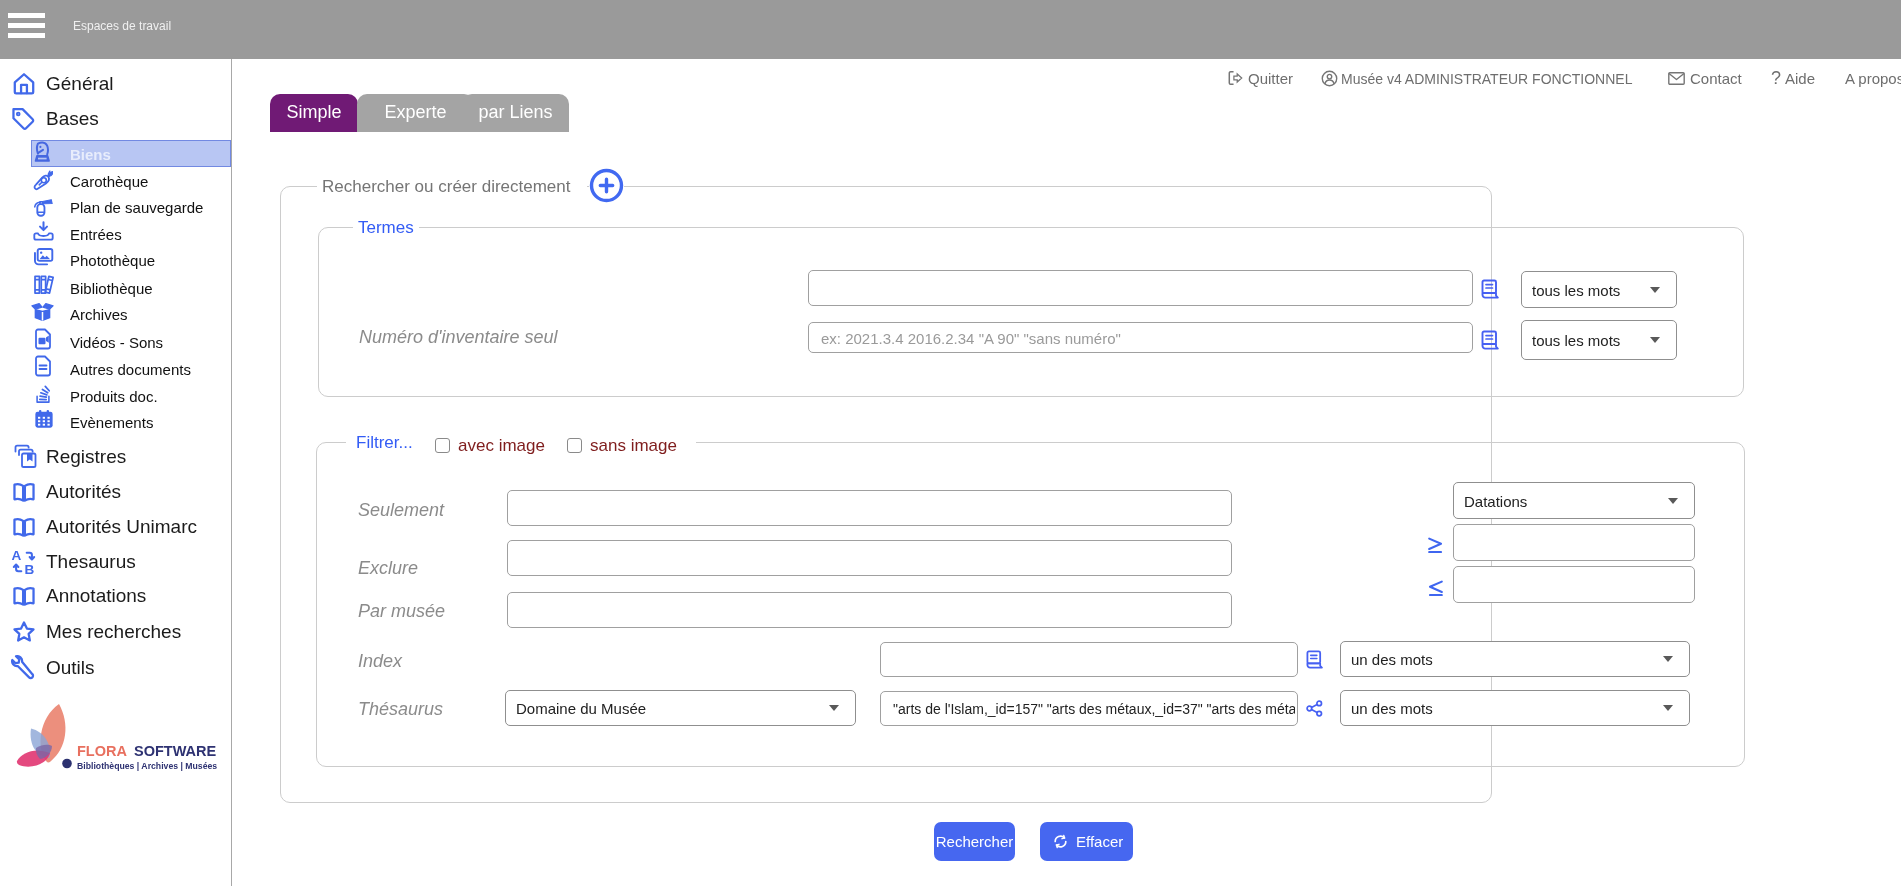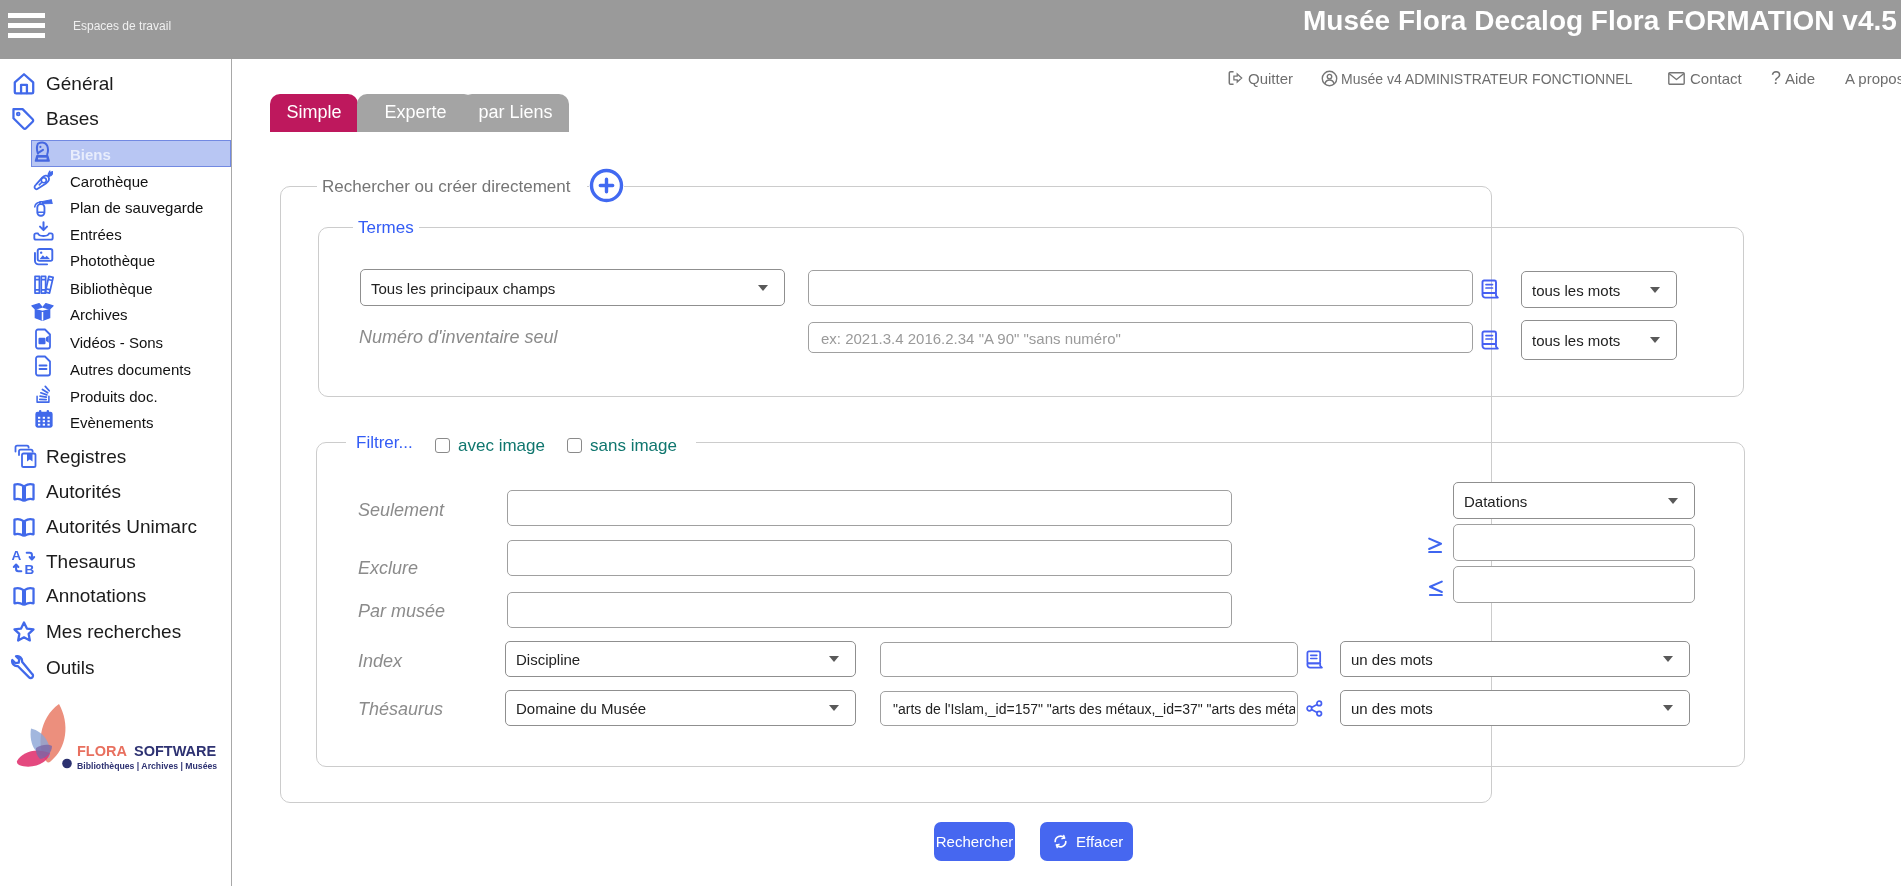--- a/index.html
+++ b/index.html
@@ -19,53 +19,52 @@
 #sidebar { position:absolute; left:0; top:59px; width:232px; height:827px; background:#fff; border-right:1px solid #a8a8a8; }
 .nav1 { position:absolute; left:46px; font-size:19px; color:#1b1b1b; white-space:nowrap; }
 .nav2 { position:absolute; left:70px; font-size:15px; color:#111; white-space:nowrap; }
 #selrow { position:absolute; left:31px; top:140px; width:200px; height:27px; background:#b8c6f3; border:1px solid #7289e2; }
 #selrow .txt { position:absolute; left:38px; top:5px; font-size:15px; font-weight:bold; color:#e8edfc; }
 
 
 .toplink { position:absolute; top:70px; font-size:15px; color:#6e6e6e; white-space:nowrap; }
 
 .tab { position:absolute; top:94px; height:38px; border-radius:10px 10px 0 0; color:#fff; font-size:18px; text-align:center; line-height:37px; }
-.tab.on { background:#be185d; }
+.tab.on { background:#701a75; }
 .tab.off { background:#a4a4a4; }
 
 .fset { position:absolute; border:1px solid #ccc; border-radius:10px; background:transparent; }
 .legend { position:absolute; z-index:2; top:-10px; background:#fff; padding:0 5px; font-size:17px; line-height:20px; white-space:nowrap; }
 .legend.gray { color:#757575; }
 .legend.blue { color:#335cf5; }
 
 .inp { position:absolute; border:1px solid #a0a0a0; border-radius:5px; background:#fff; }
 .sel { position:absolute; border:1px solid #8f8f8f; border-radius:5px; background:#fff; }
 .sel .stxt { position:absolute; left:10px; top:50%; transform:translateY(-50%); font-size:15px; color:#222; white-space:nowrap; }
 .caret { position:absolute; right:16px; top:50%; margin-top:-3px; width:0; height:0; border-left:5.5px solid transparent; border-right:5.5px solid transparent; border-top:6px solid #595959; }
 .lab { position:absolute; font-style:italic; font-size:18px; color:#8b8b8b; white-space:nowrap; }
 .ph { position:absolute; left:12px; top:50%; transform:translateY(-50%); font-size:15px; color:#9a9a9a; white-space:nowrap; }
 .val { position:absolute; left:12px; right:2px; top:50%; transform:translateY(-50%); font-size:14px; color:#222; white-space:nowrap; overflow:hidden; }
 
 .cb { position:absolute; width:15px; height:15px; border:1.5px solid #8a8a8a; border-radius:3px; background:#fff; }
-.cblab { position:absolute; font-size:17px; color:#0f766e; white-space:nowrap; }
+.cblab { position:absolute; font-size:17px; color:#7f1d1d; white-space:nowrap; }
 
 .btn { position:absolute; top:822px; height:39px; background:#4667f0; border-radius:7px; color:#fff; font-size:15px; text-align:center; }
 </style>
 </head>
 <body>
 <div id="page">
 
   <div id="header">
     <div class="burger">
         <div style="top:0"></div>
         <div style="top:10px"></div>
         <div style="top:20px"></div>
       </div>
     <div class="wstitle">Espaces de travail</div>
-    <div class="apptitle">Musée Flora Decalog Flora FORMATION v4.5</div>
   </div>
 
   <div id="sidebar"></div>
   <div id="selrow">
       <div class="txt">Biens</div>
     </div>
 
   <div class="nav1" style="top:73px;">Général</div>
   <div class="nav1" style="top:108px;">Bases</div>
   <div class="nav2" style="top:173px;">Carothèque</div>
@@ -267,24 +266,20 @@
     <div class="legend gray" style="left:36px; padding-right:16px;">Rechercher ou créer directement</div>
   </div>
   <svg class="abs" style="left:589px; top:168px; background:#fff;" width="35" height="35" viewBox="0 0 35 35">
     <circle cx="17.5" cy="17.5" r="15" fill="none" stroke="#4169f1" stroke-width="3.4"></circle>
     <path d="M17.5 11.3 v12.4 M11.3 17.5 h12.4" stroke="#4169f1" stroke-width="3.4" stroke-linecap="round"></path>
   </svg>
 
   <div class="fset" style="left:318px; top:227px; width:1426px; height:170px;">
     <div class="legend blue" style="left:34px;">Termes</div>
   </div>
-  <div class="sel" style="left:360px; top:269px; width:425px; height:37px;">
-    <div class="stxt">Tous les principaux champs</div>
-      <div class="caret"></div>
-  </div>
   <div class="inp" style="left:808px; top:270px; width:665px; height:36px;"></div>
   <svg class="abs bookic" style="left:1481px; top:279px;" width="18" height="20" viewBox="0 0 18 20" fill="none" stroke="#4660f2" stroke-width="1.9" stroke-linejoin="round" stroke-linecap="round">
     <rect x="1.5" y="1.5" width="13.5" height="12.5" rx="1.5"></rect>
     <path d="M5 5.6 h6.5 M5 9 h6.5" stroke-width="1.7"></path>
     <path d="M1.5 14 h13.5 v2.6 l1.8 2 h-12.5 a2.8 2.8 0 0 1 -2.8 -2.8 z"></path>
   </svg>
   <div class="sel" style="left:1521px; top:271px; width:156px; height:37px;">
     <div class="stxt">tous les mots</div>
       <div class="caret"></div>
   </div>
@@ -312,24 +307,20 @@
   <div class="cblab" style="left:590px; top:436px;">sans image</div>
 
   <div class="lab" style="left:358px; top:500px;">Seulement</div>
   <div class="inp" style="left:507px; top:490px; width:725px; height:36px;"></div>
   <div class="lab" style="left:358px; top:550px;margin-top:8px;">Exclure</div>
   <div class="inp" style="left:507px; top:540px; width:725px; height:36px;"></div>
   <div class="lab" style="left:358px; top:601px;">Par musée</div>
   <div class="inp" style="left:507px; top:592px; width:725px; height:36px;"></div>
 
   <div class="lab" style="left:358px; top:651px;">Index</div>
-  <div class="sel" style="left:505px; top:641px; width:351px; height:36px;">
-    <div class="stxt">Discipline</div>
-      <div class="caret"></div>
-  </div>
   <div class="inp" style="left:880px; top:642px; width:418px; height:35px;"></div>
   <svg class="abs bookic" style="left:1306px; top:650px;" width="17" height="19" viewBox="0 0 18 20" fill="none" stroke="#4660f2" stroke-width="1.9" stroke-linejoin="round" stroke-linecap="round">
     <rect x="1.5" y="1.5" width="13.5" height="12.5" rx="1.5"></rect>
     <path d="M5 5.6 h6.5 M5 9 h6.5" stroke-width="1.7"></path>
     <path d="M1.5 14 h13.5 v2.6 l1.8 2 h-12.5 a2.8 2.8 0 0 1 -2.8 -2.8 z"></path>
   </svg>
   <div class="sel" style="left:1340px; top:641px; width:350px; height:36px;">
     <div class="stxt">un des mots</div>
       <div class="caret"></div>
   </div>

